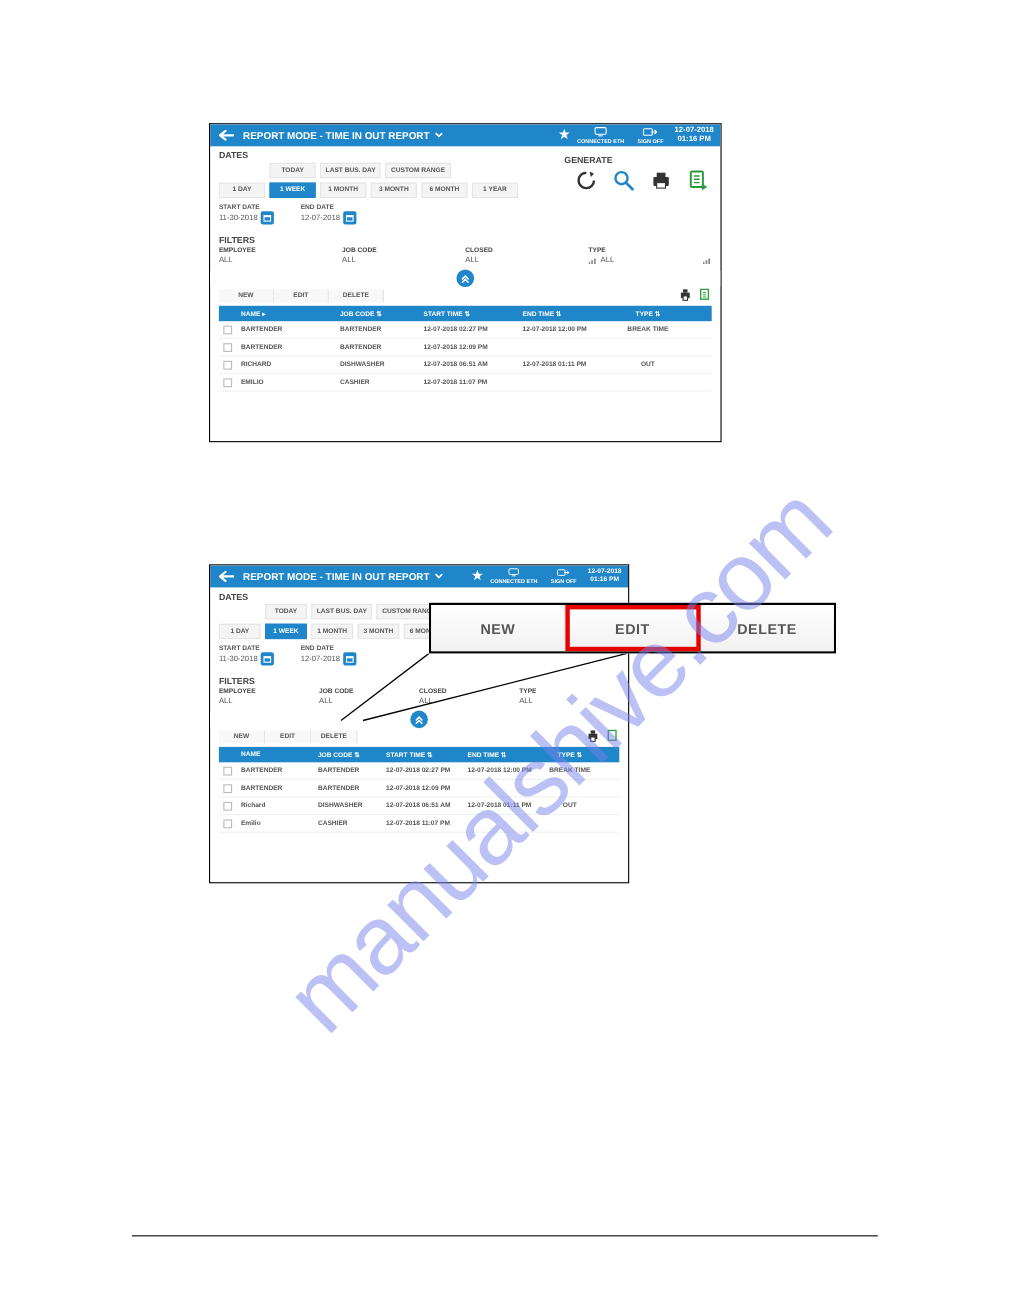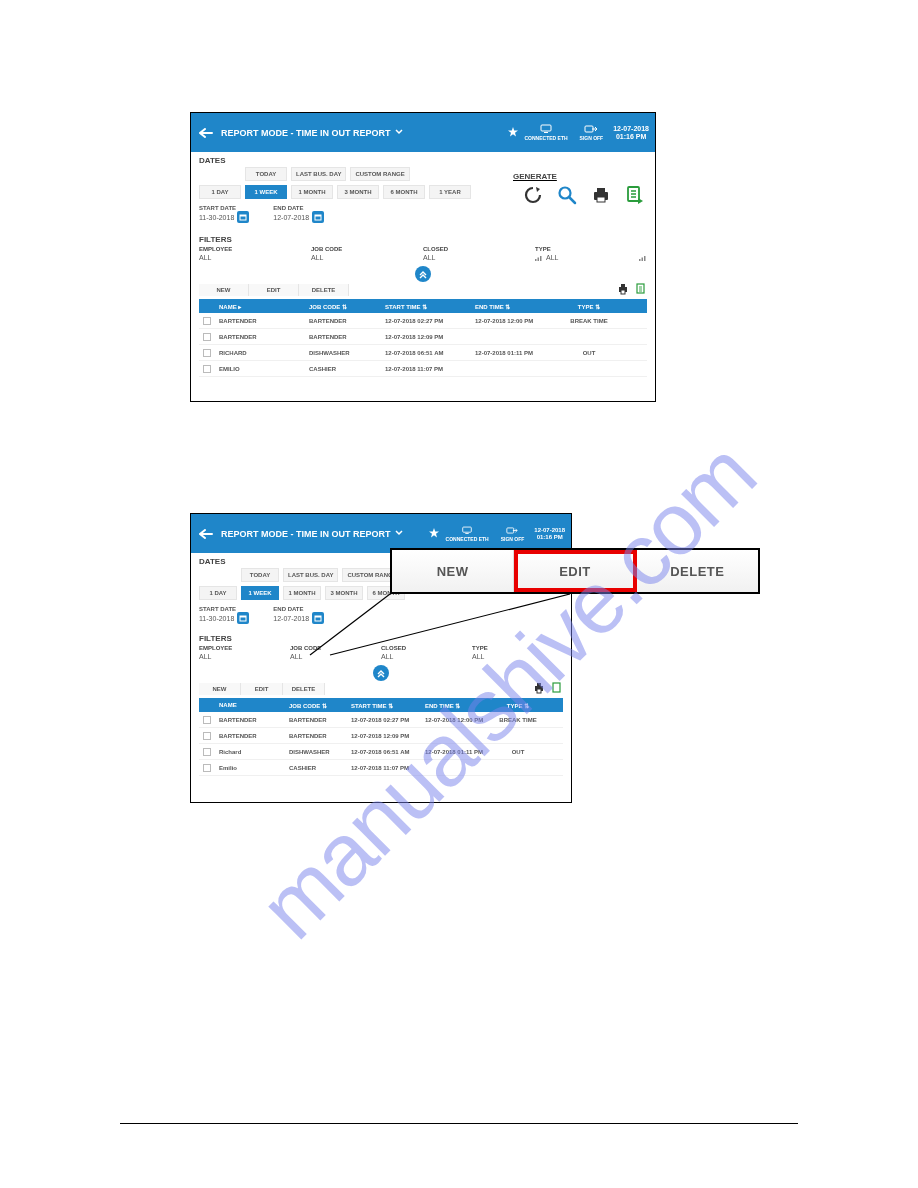--- a/index.html
+++ b/index.html
@@ -26,21 +26,21 @@
   .screenshot {
     position: absolute;
     border: 1px solid #000;
     background: #fff;
     overflow: hidden;
   }
 
   .topbar {
     background: #1f86c9;
     color: #fff;
-    height: 39px;
+    height: 20px;
     display: flex;
     align-items: center;
     padding: 0 6px;
     font-size: 8px;
     font-weight: 600;
   }
   .topbar .back-arrow {
     width: 18px;
     display: flex;
     align-items: center;
@@ -307,21 +307,21 @@
             <span class="calbox">
                 <svg width="8" height="8" viewBox="0 0 8 8">
                   <rect x="1" y="2" width="6" height="5" fill="none" stroke="#fff" stroke-width="1"></rect>
                   <rect x="1" y="2" width="6" height="1.5" fill="#fff"></rect>
                 </svg>
               </span>
           </div>
         </div>
       </div>
     </div>
-    <div style="width:150px; padding:20px 8px;text-decoration:underline;">
+    <div style="width:150px; padding:8px 8px;">
       <div class="gen-label">GENERATE</div>
       <div class="gen-icons">
         <span><svg width="20" height="20" viewBox="0 0 20 20">
               <path d="M10 3 A7 7 0 1 0 17 10" fill="none" stroke="#333" stroke-width="2.2"></path>
               <path d="M13 2 L17 4 L14 7 Z" fill="#333"></path>
             </svg></span>
         <span><svg width="20" height="20" viewBox="0 0 20 20">
               <circle cx="8" cy="8" r="5.5" fill="none" stroke="#1f86c9" stroke-width="2.2"></circle>
               <path d="M12.5 12.5 L18 18" stroke="#1f86c9" stroke-width="2.5" stroke-linecap="round"></path>
             </svg></span>

